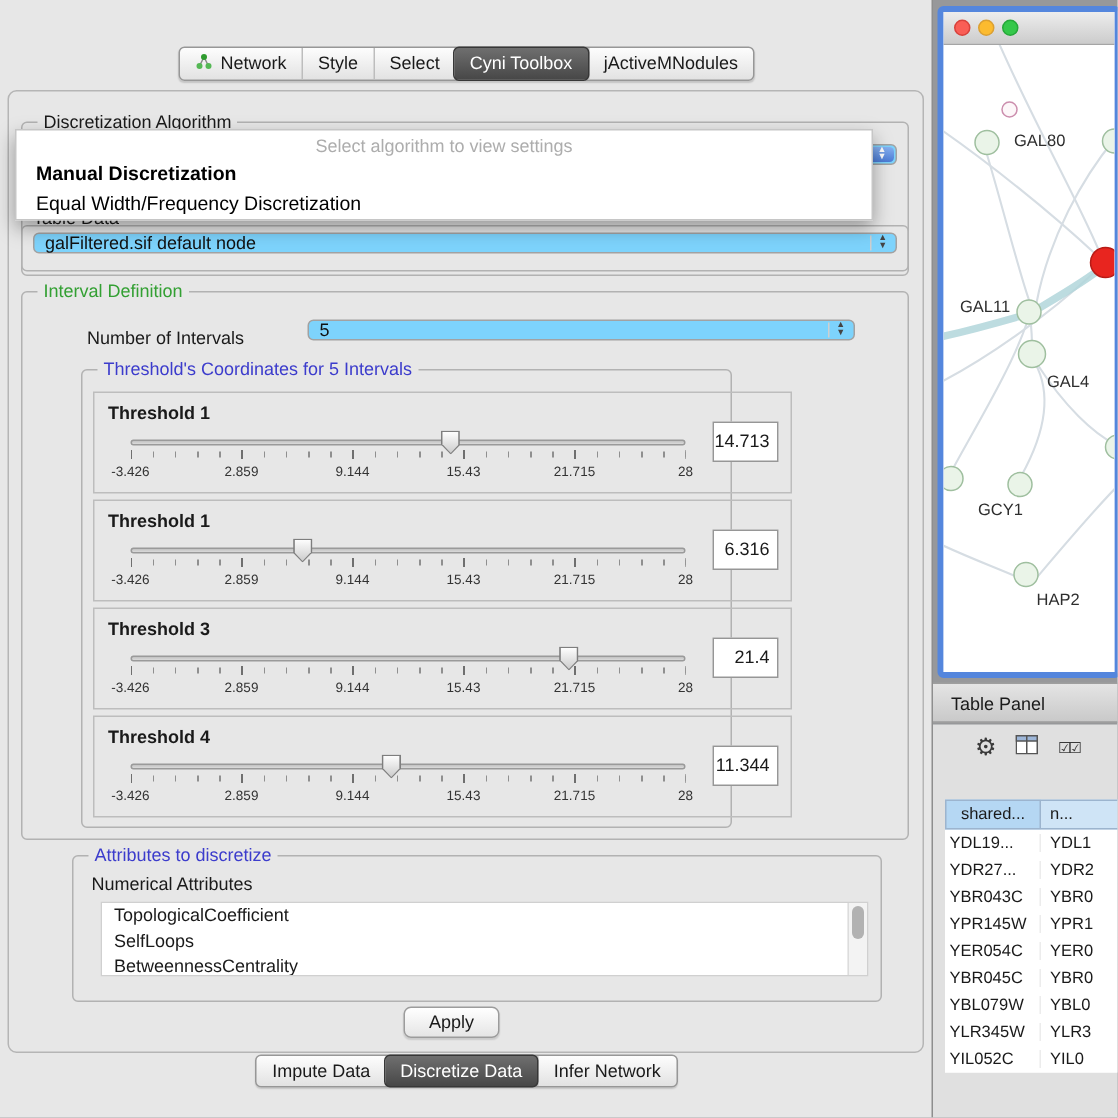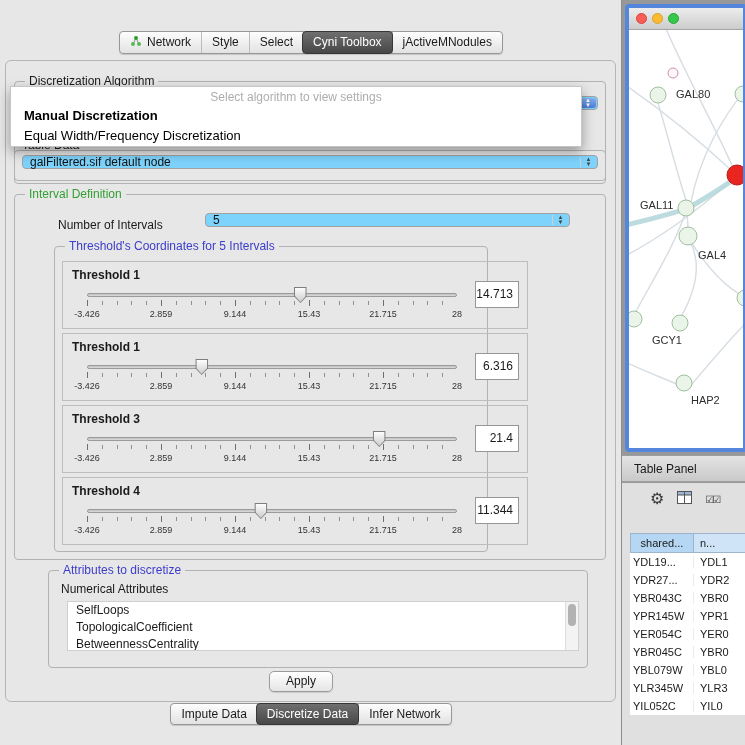--- a/index.html
+++ b/index.html
@@ -311,22 +311,22 @@
         </div>
       </div>
       <div class="value-box">11.344</div>
     </div>
   </div>
 
   <div class="group" style="left:48px; top:570px; width:540px; height:98px;">
     <span class="group-title blue">Attributes to discretize</span>
     <span class="plain-label bold" style="left:12px; top:11px;">Numerical Attributes</span>
     <div class="attr-list">
+      <div class="attr-item">TopologicalCoefficient</div>
       <div class="attr-item">SelfLoops</div>
-      <div class="attr-item">TopologicalCoefficient</div>
       <div class="attr-item">BetweennessCentrality</div>
       <div class="vscroll">
         <div class="vthumb"></div>
       </div>
     </div>
   </div>
 
   <div class="apply-btn">Apply</div>
 
   <div class="bottom-tabs-row">

